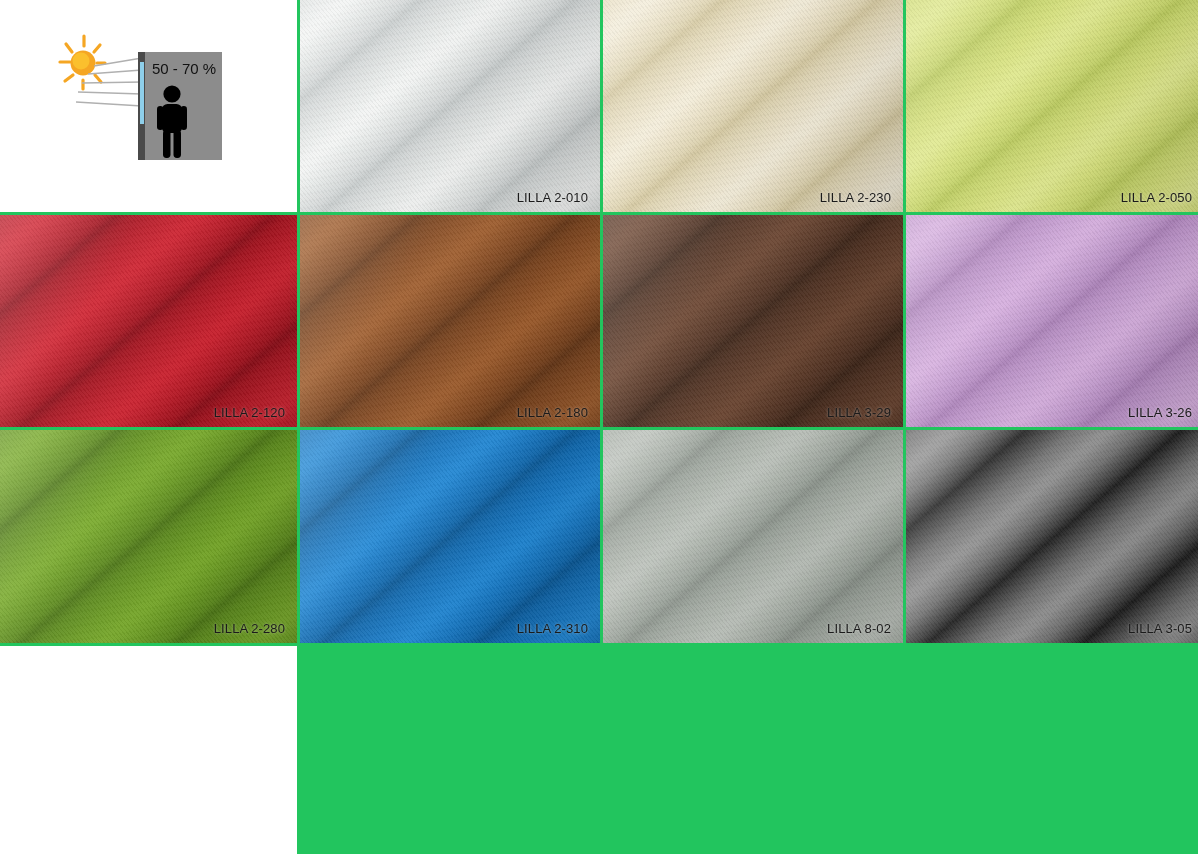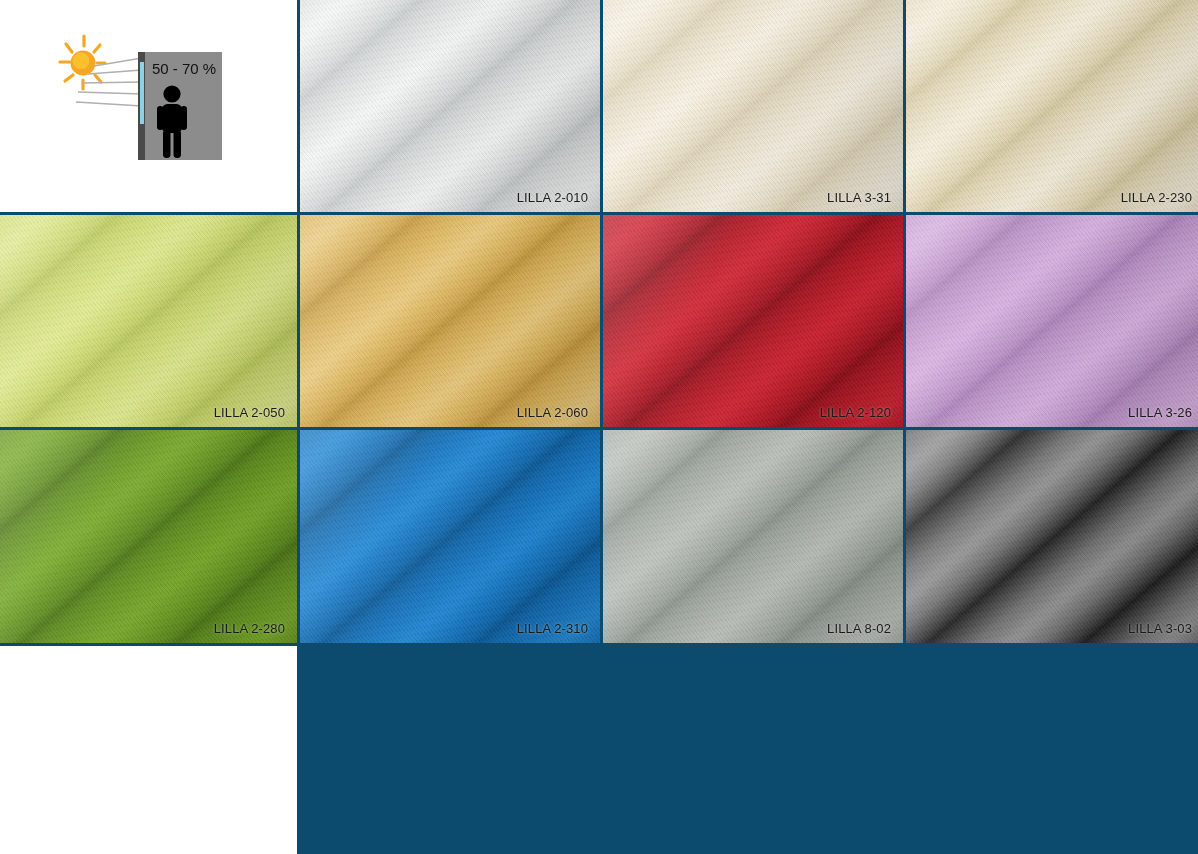--- a/index.html
+++ b/index.html
@@ -9,21 +9,21 @@
     background:#ffffff;
     font-family:"Liberation Sans", sans-serif;
     overflow:hidden;
   }
   #grid {
     display:grid;
     width:1198px; height:854px;
     grid-template-columns:297px 300px 300px 298px;
     grid-template-rows:212px 212px 213px 214px;
     gap:3px 3px;
-    background:#0c4a6e;
+    background:#22c55e;
   }
   .cell {
     position:relative;
     overflow:hidden;
     background:#ffffff;
   }
   .cell.empty { background:#ffffff; }
 
   
   .photo {
@@ -151,31 +151,20 @@
         <div class="fabric">
           <div class="pleats" style="background-image: repeating-linear-gradient(0deg, rgb(242, 244, 243) 0px, rgb(242, 244, 243) 6px, rgb(228, 231, 230) 26px, rgb(211, 215, 215) 46px, rgb(198, 203, 203) 56px, rgb(211, 215, 215) 64px, rgb(228, 231, 230) 82px, rgb(242, 244, 243) 100px);"></div>
           <div class="weave"></div>
         </div>
         <div class="sheen"></div>
       </div>
       <div class="label ">LILLA 2-010</div>
     </div>
     <div class="cell">
       <div class="photo">
-        <div class="backdrop" style="background: rgb(251, 249, 245);"></div>
-        <div class="fabric">
-          <div class="pleats" style="background-image: repeating-linear-gradient(0deg, rgb(246, 240, 225) 0px, rgb(246, 240, 225) 6px, rgb(239, 231, 211) 26px, rgb(229, 219, 194) 46px, rgb(221, 210, 182) 56px, rgb(229, 219, 194) 64px, rgb(239, 231, 211) 82px, rgb(246, 240, 225) 100px);"></div>
-          <div class="weave"></div>
-        </div>
-        <div class="sheen"></div>
-      </div>
-      <div class="label ">LILLA 3-31</div>
-    </div>
-    <div class="cell">
-      <div class="photo">
         <div class="backdrop" style="background: rgb(247, 246, 242);"></div>
         <div class="fabric">
           <div class="pleats" style="background-image: repeating-linear-gradient(0deg, rgb(243, 236, 216) 0px, rgb(243, 236, 216) 6px, rgb(234, 225, 198) 26px, rgb(222, 211, 176) 46px, rgb(211, 199, 159) 56px, rgb(222, 211, 176) 64px, rgb(234, 225, 198) 82px, rgb(243, 236, 216) 100px);"></div>
           <div class="weave"></div>
         </div>
         <div class="sheen"></div>
       </div>
       <div class="label ">LILLA 2-230</div>
     </div>
     <div class="cell">
@@ -184,42 +173,53 @@
         <div class="fabric">
           <div class="pleats" style="background-image: repeating-linear-gradient(0deg, rgb(223, 232, 140) 0px, rgb(223, 232, 140) 6px, rgb(213, 224, 123) 26px, rgb(198, 212, 106) 46px, rgb(185, 201, 92) 56px, rgb(198, 212, 106) 64px, rgb(213, 224, 123) 82px, rgb(223, 232, 140) 100px);"></div>
           <div class="weave"></div>
         </div>
         <div class="sheen"></div>
       </div>
       <div class="label ">LILLA 2-050</div>
     </div>
     <div class="cell">
       <div class="photo">
-        <div class="backdrop" style="background: rgb(247, 240, 240);"></div>
-        <div class="fabric">
-          <div class="pleats" style="background-image: repeating-linear-gradient(0deg, rgb(233, 200, 122) 0px, rgb(233, 200, 122) 6px, rgb(223, 185, 98) 26px, rgb(208, 166, 76) 46px, rgb(194, 150, 60) 56px, rgb(208, 166, 76) 64px, rgb(223, 185, 98) 82px, rgb(233, 200, 122) 100px);"></div>
-          <div class="weave"></div>
-        </div>
-        <div class="sheen"></div>
-      </div>
-      <div class="label ">LILLA 2-060</div>
-    </div>
-    <div class="cell">
-      <div class="photo">
         <div class="backdrop" style="background: rgb(243, 242, 238);"></div>
         <div class="fabric">
           <div class="pleats" style="background-image: repeating-linear-gradient(0deg, rgb(207, 34, 48) 0px, rgb(207, 34, 48) 6px, rgb(189, 27, 40) 26px, rgb(165, 19, 31) 46px, rgb(143, 14, 25) 56px, rgb(165, 19, 31) 64px, rgb(189, 27, 40) 82px, rgb(207, 34, 48) 100px);"></div>
           <div class="weave"></div>
         </div>
         <div class="sheen"></div>
       </div>
       <div class="label ">LILLA 2-120</div>
     </div>
     <div class="cell">
       <div class="photo">
+        <div class="backdrop" style="background: rgb(240, 239, 236);"></div>
+        <div class="fabric">
+          <div class="pleats" style="background-image: repeating-linear-gradient(0deg, rgb(158, 92, 44) 0px, rgb(158, 92, 44) 6px, rgb(140, 79, 36) 26px, rgb(120, 66, 29) 46px, rgb(103, 56, 24) 56px, rgb(120, 66, 29) 64px, rgb(140, 79, 36) 82px, rgb(158, 92, 44) 100px);"></div>
+          <div class="weave"></div>
+        </div>
+        <div class="sheen"></div>
+      </div>
+      <div class="label ">LILLA 2-180</div>
+    </div>
+    <div class="cell">
+      <div class="photo">
+        <div class="backdrop" style="background: rgb(242, 241, 238);"></div>
+        <div class="fabric">
+          <div class="pleats" style="background-image: repeating-linear-gradient(0deg, rgb(106, 68, 48) 0px, rgb(106, 68, 48) 6px, rgb(92, 58, 40) 26px, rgb(76, 47, 32) 46px, rgb(62, 38, 25) 56px, rgb(76, 47, 32) 64px, rgb(92, 58, 40) 82px, rgb(106, 68, 48) 100px);"></div>
+          <div class="weave"></div>
+        </div>
+        <div class="sheen"></div>
+      </div>
+      <div class="label ">LILLA 3-29</div>
+    </div>
+    <div class="cell">
+      <div class="photo">
         <div class="backdrop" style="background: rgb(243, 240, 242);"></div>
         <div class="fabric">
           <div class="pleats" style="background-image: repeating-linear-gradient(0deg, rgb(213, 174, 222) 0px, rgb(213, 174, 222) 6px, rgb(200, 160, 211) 26px, rgb(184, 143, 197) 46px, rgb(171, 129, 184) 56px, rgb(184, 143, 197) 64px, rgb(200, 160, 211) 82px, rgb(213, 174, 222) 100px);"></div>
           <div class="weave"></div>
         </div>
         <div class="sheen"></div>
       </div>
       <div class="label ">LILLA 3-26</div>
     </div>
     <div class="cell">
@@ -257,16 +257,16 @@
     </div>
     <div class="cell">
       <div class="photo">
         <div class="backdrop" style="background: rgb(241, 239, 238);"></div>
         <div class="fabric">
           <div class="pleats" style="background-image: repeating-linear-gradient(0deg, rgb(141, 141, 141) 0px, rgb(141, 141, 141) 6px, rgb(110, 110, 110) 26px, rgb(58, 58, 58) 46px, rgb(29, 29, 29) 56px, rgb(58, 58, 58) 64px, rgb(110, 110, 110) 82px, rgb(141, 141, 141) 100px);"></div>
           <div class="weave"></div>
         </div>
         <div class="sheen"></div>
       </div>
-      <div class="label ">LILLA 3-03</div>
+      <div class="label ">LILLA 3-05</div>
     </div>
     <div class="cell empty"></div>
   </div>
 
 </body></html>

